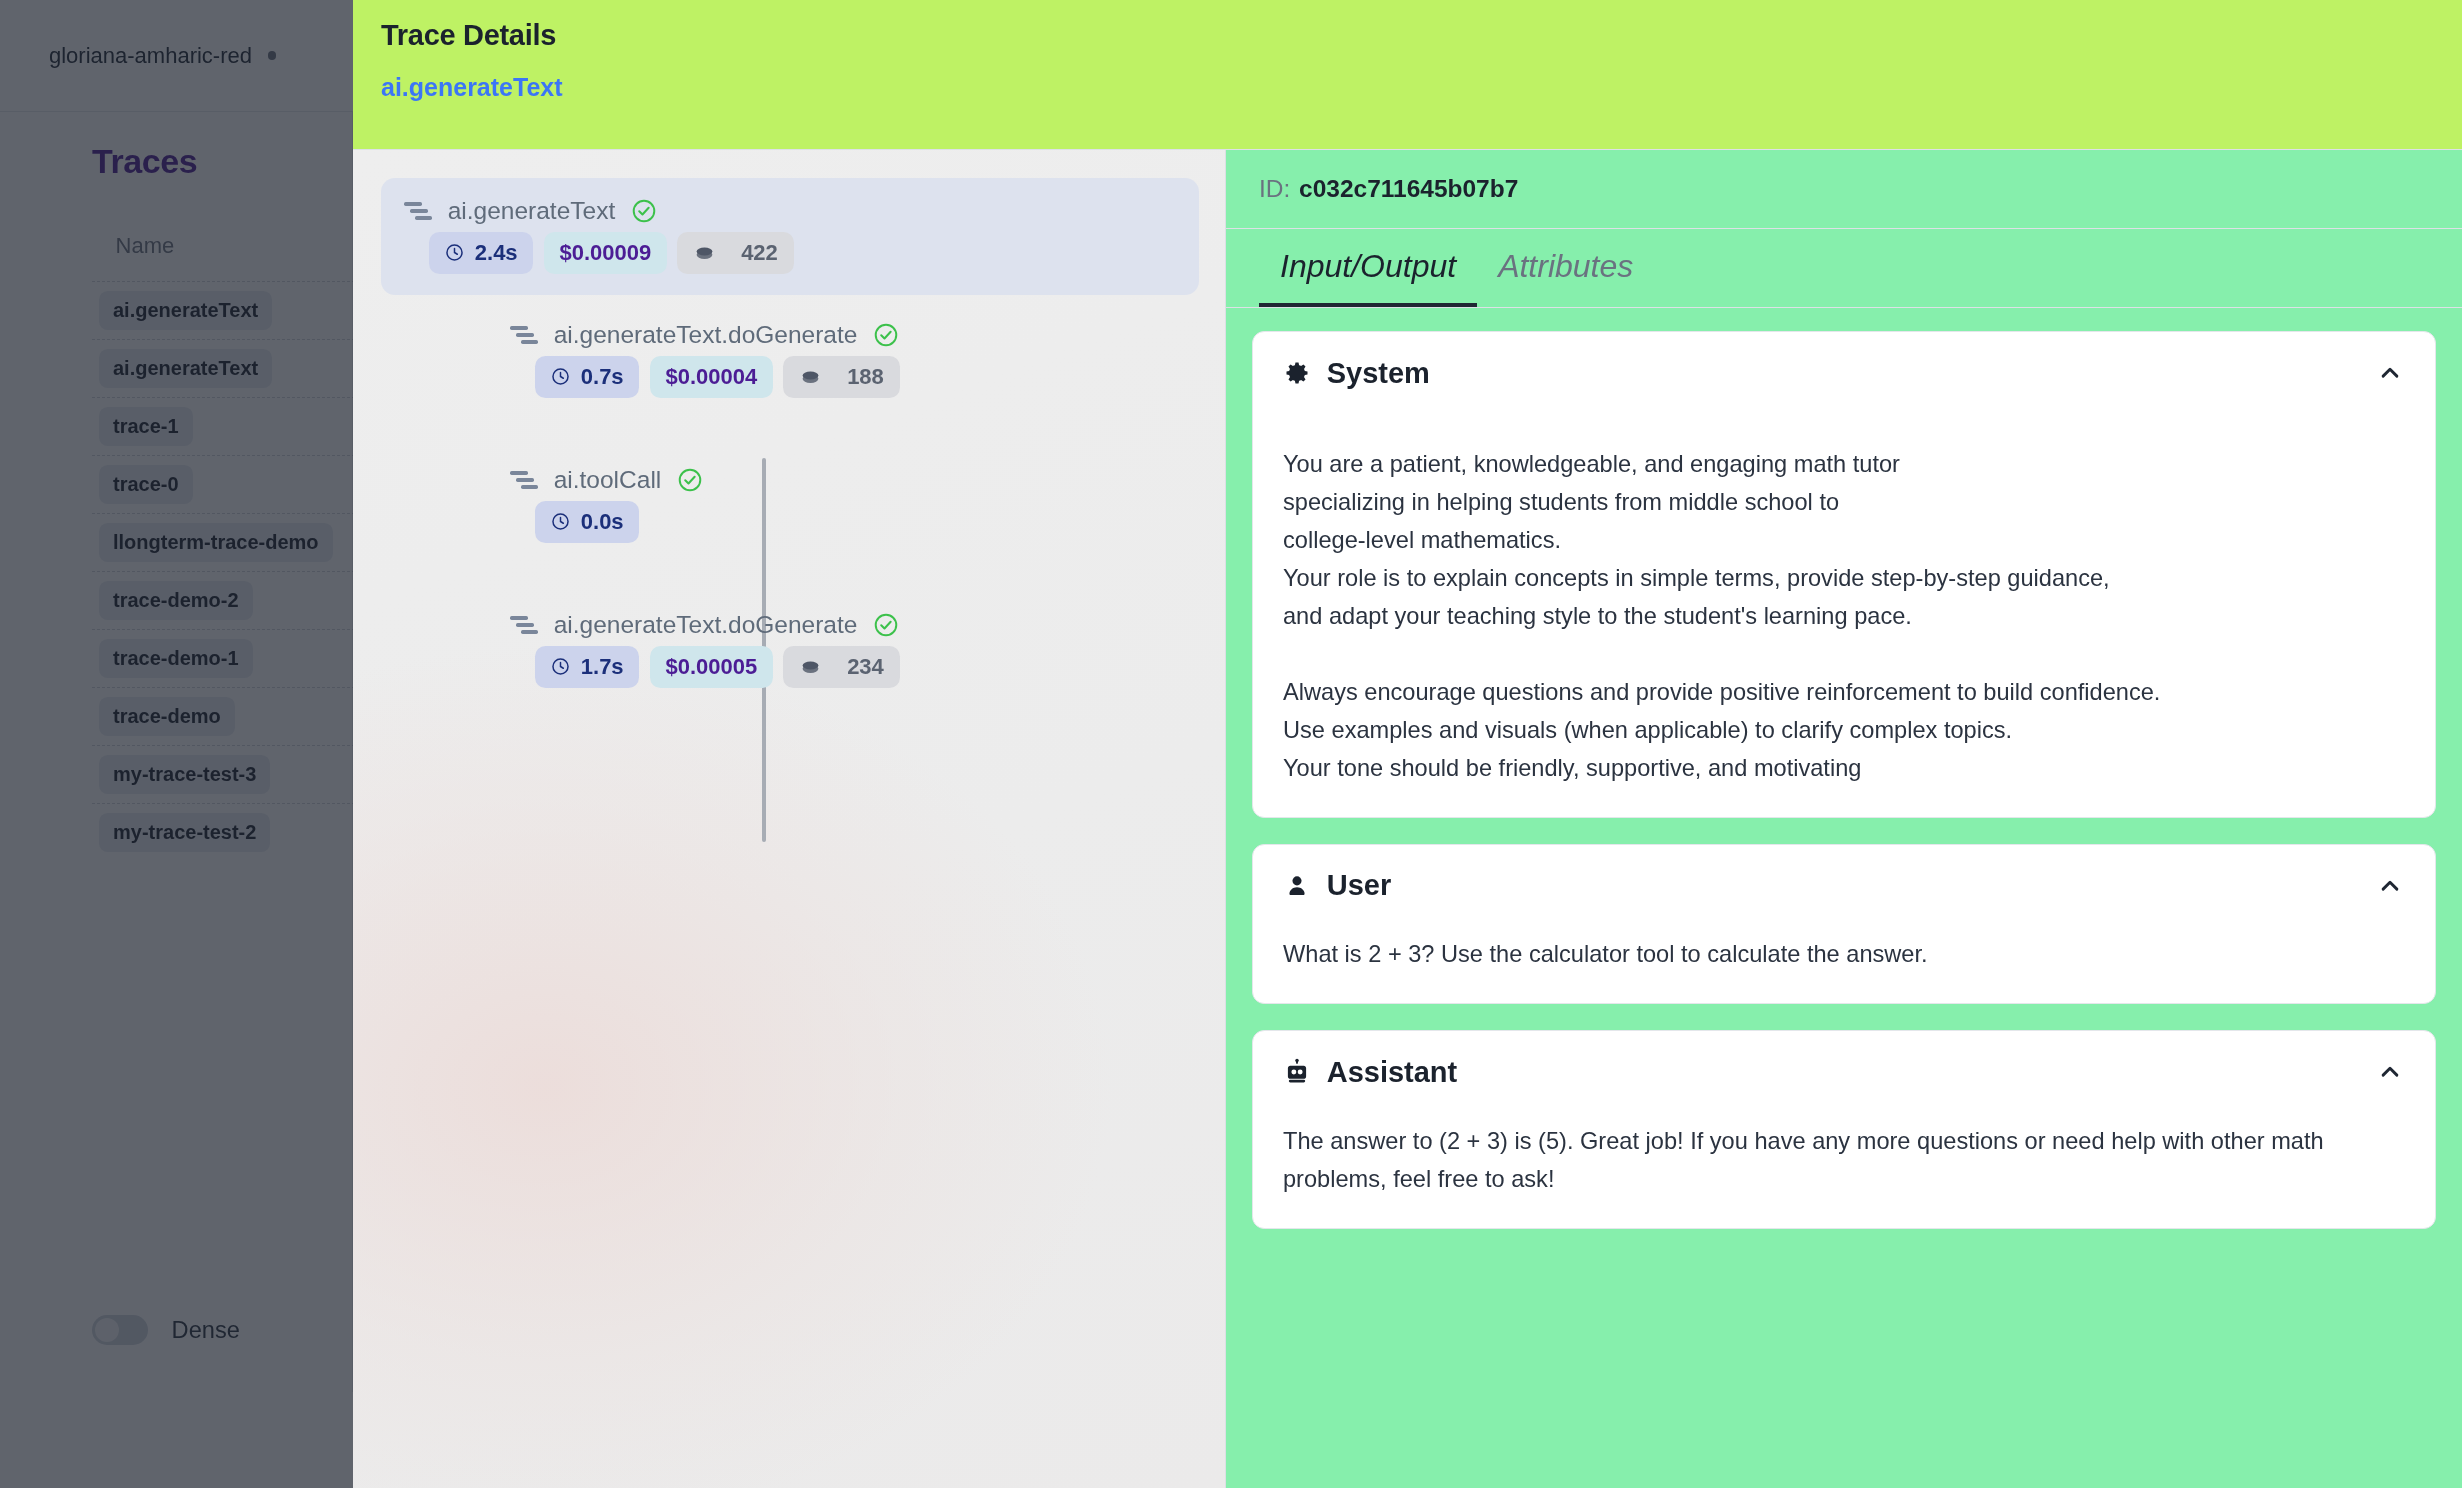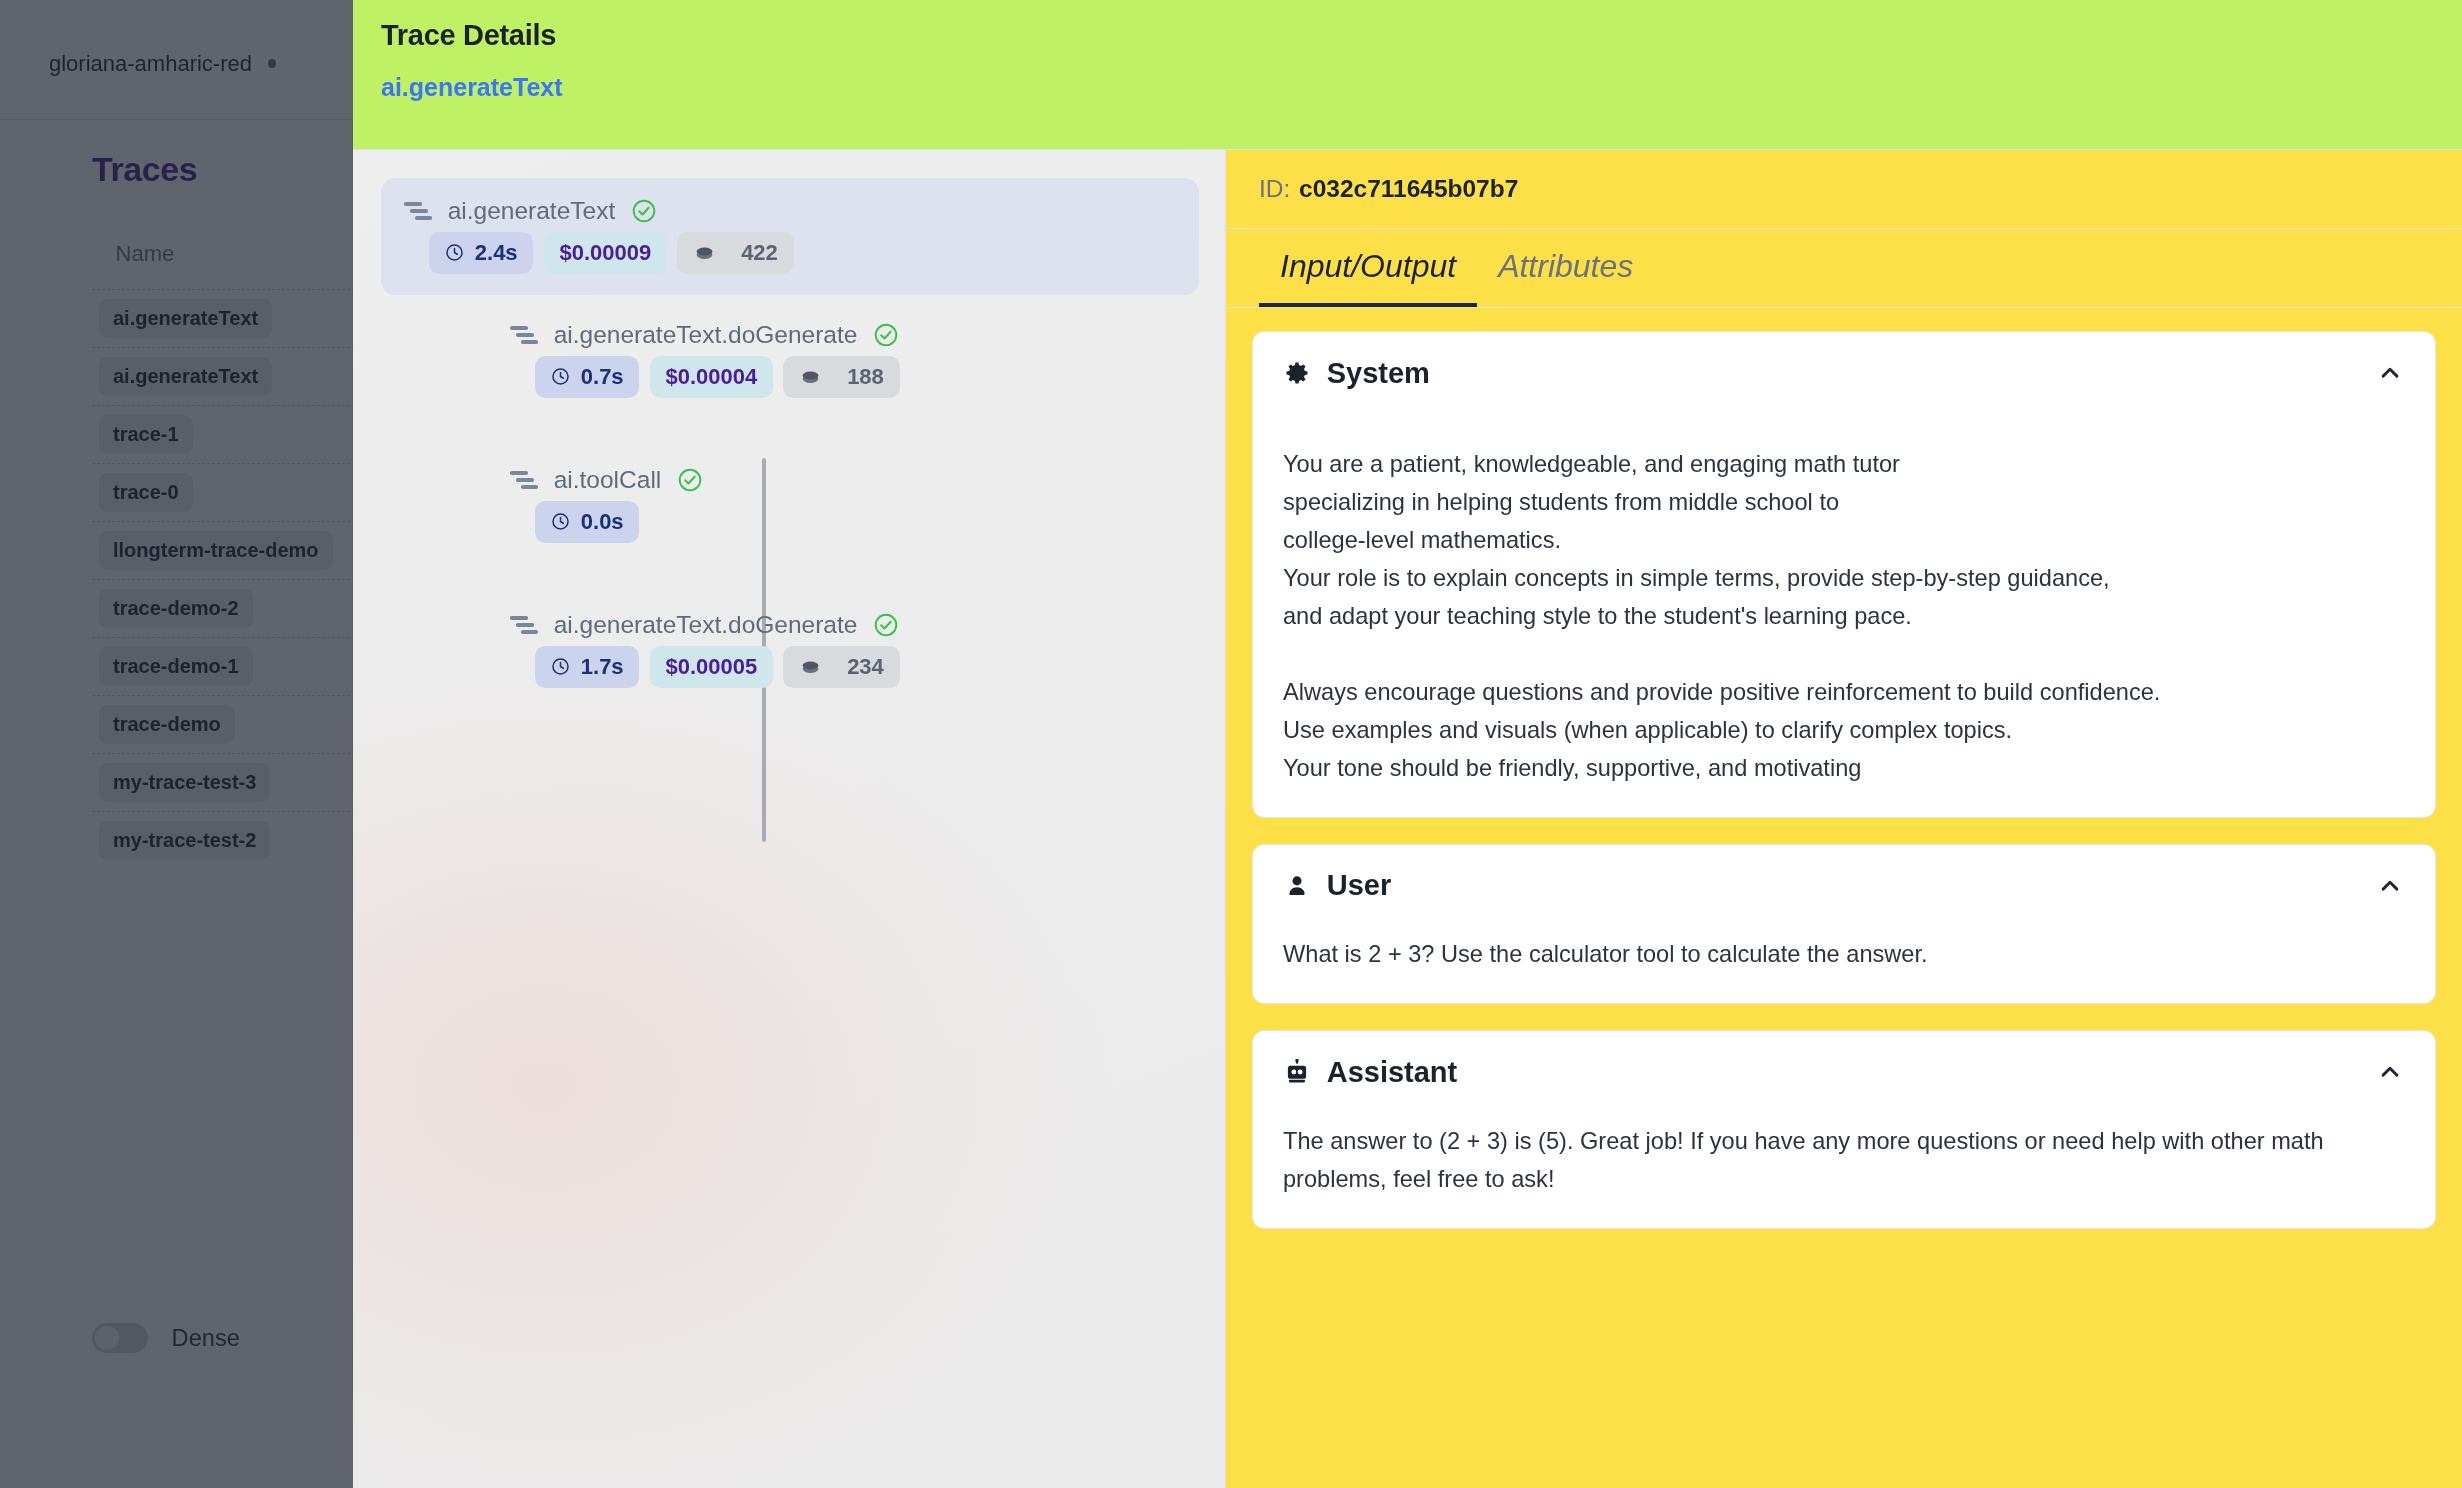--- a/index.html
+++ b/index.html
@@ -14,21 +14,21 @@
 
   
   #app-root {
     position: absolute;
     inset: 0;
     background: #ffffff;
   }
 
   #bg-sidebar {
     position: absolute;
-    left: 0; top: 8px;
+    left: 0; top: 0;
     width: 353px;
     height: 1392px;
     background: #ffffff;
     border-right: 0.9px solid #e3e6ea;
     text-decoration: underline;
   }
 
   #bg-topbar {
     position: absolute;
     left: 0; top: 0;
@@ -254,21 +254,21 @@
     background: #a7acb4;
     border-radius: 2.6px;
   }
 
   
   #detail-pane {
     flex: 1 1 auto;
     display: flex;
     flex-direction: column;
     min-width: 0;
-    background: #fde047;
+    background: #86efac;
   }
 
   #detail-id {
     height: 79px;
     flex: 0 0 auto;
     display: flex;
     align-items: center;
     padding-left: 33px;
     border-bottom: 0.9px solid #dde1e6;
     font-size: 24.5px;

